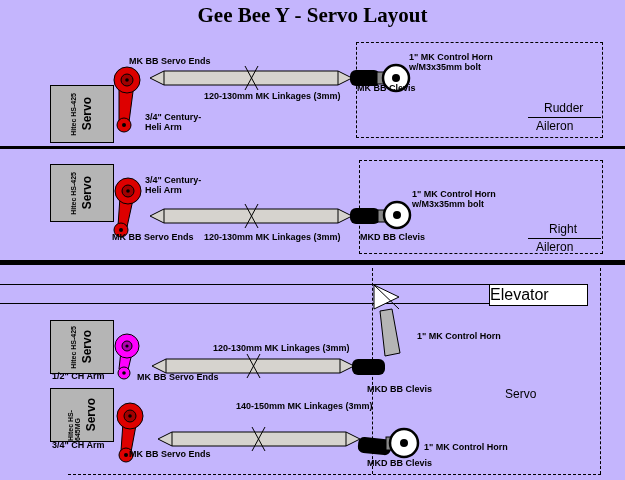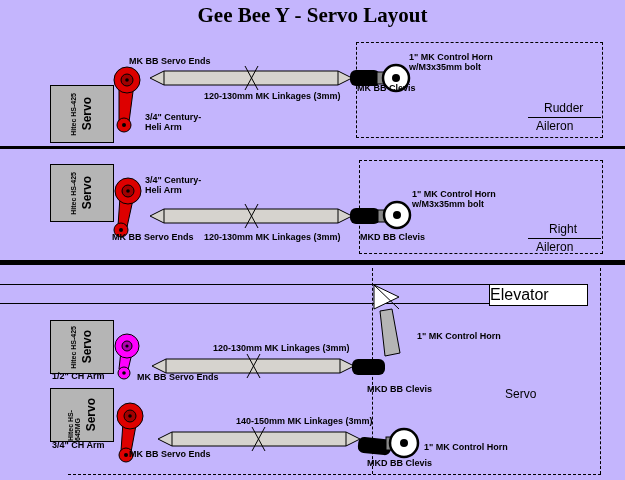--- a/index.html
+++ b/index.html
@@ -175,19 +175,19 @@
   <div class="lbl" style="left:412px;top:200px">w/M3x35mm bolt</div>
   <div class="rlabel" style="left:549px;top:222px">Right</div>
   <div class="rlabel" style="left:536px;top:240px">Aileron</div>
 
   <div class="lbl" style="left:417px;top:332px">1" MK Control Horn</div>
   <div class="lbl" style="left:213px;top:344px">120-130mm MK Linkages (3mm)</div>
   <div class="lbl" style="left:52px;top:372px">1/2" CH Arm</div>
   <div class="lbl" style="left:137px;top:373px">MK BB Servo Ends</div>
   <div class="lbl" style="left:367px;top:385px">MKD BB Clevis</div>
   <div class="rlabel" style="left:505px;top:387px">Servo</div>
-  <div class="lbl" style="left:236px;top:417px">140-150mm MK Linkages (3mm)</div>
+  <div class="lbl" style="left:236px;top:402px">140-150mm MK Linkages (3mm)</div>
   <div class="lbl" style="left:52px;top:441px">3/4" CH Arm</div>
   <div class="lbl" style="left:129px;top:450px">MK BB Servo Ends</div>
   <div class="lbl" style="left:367px;top:459px">MKD BB Clevis</div>
   <div class="lbl" style="left:424px;top:443px">1" MK Control Horn</div>
 
 </div>
 
 </body></html>

